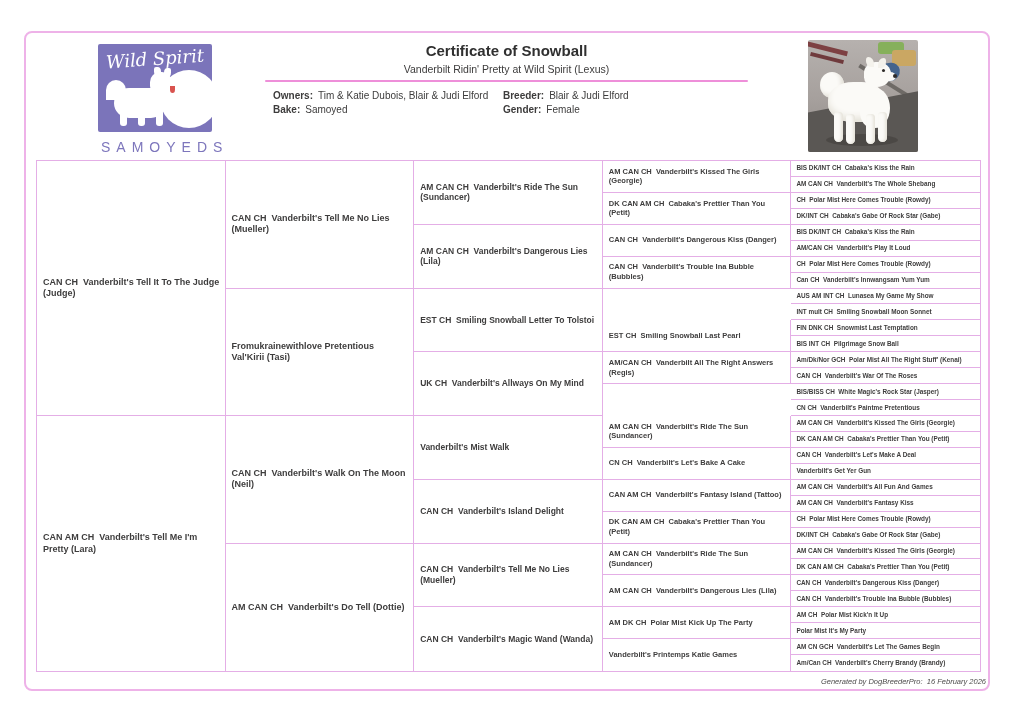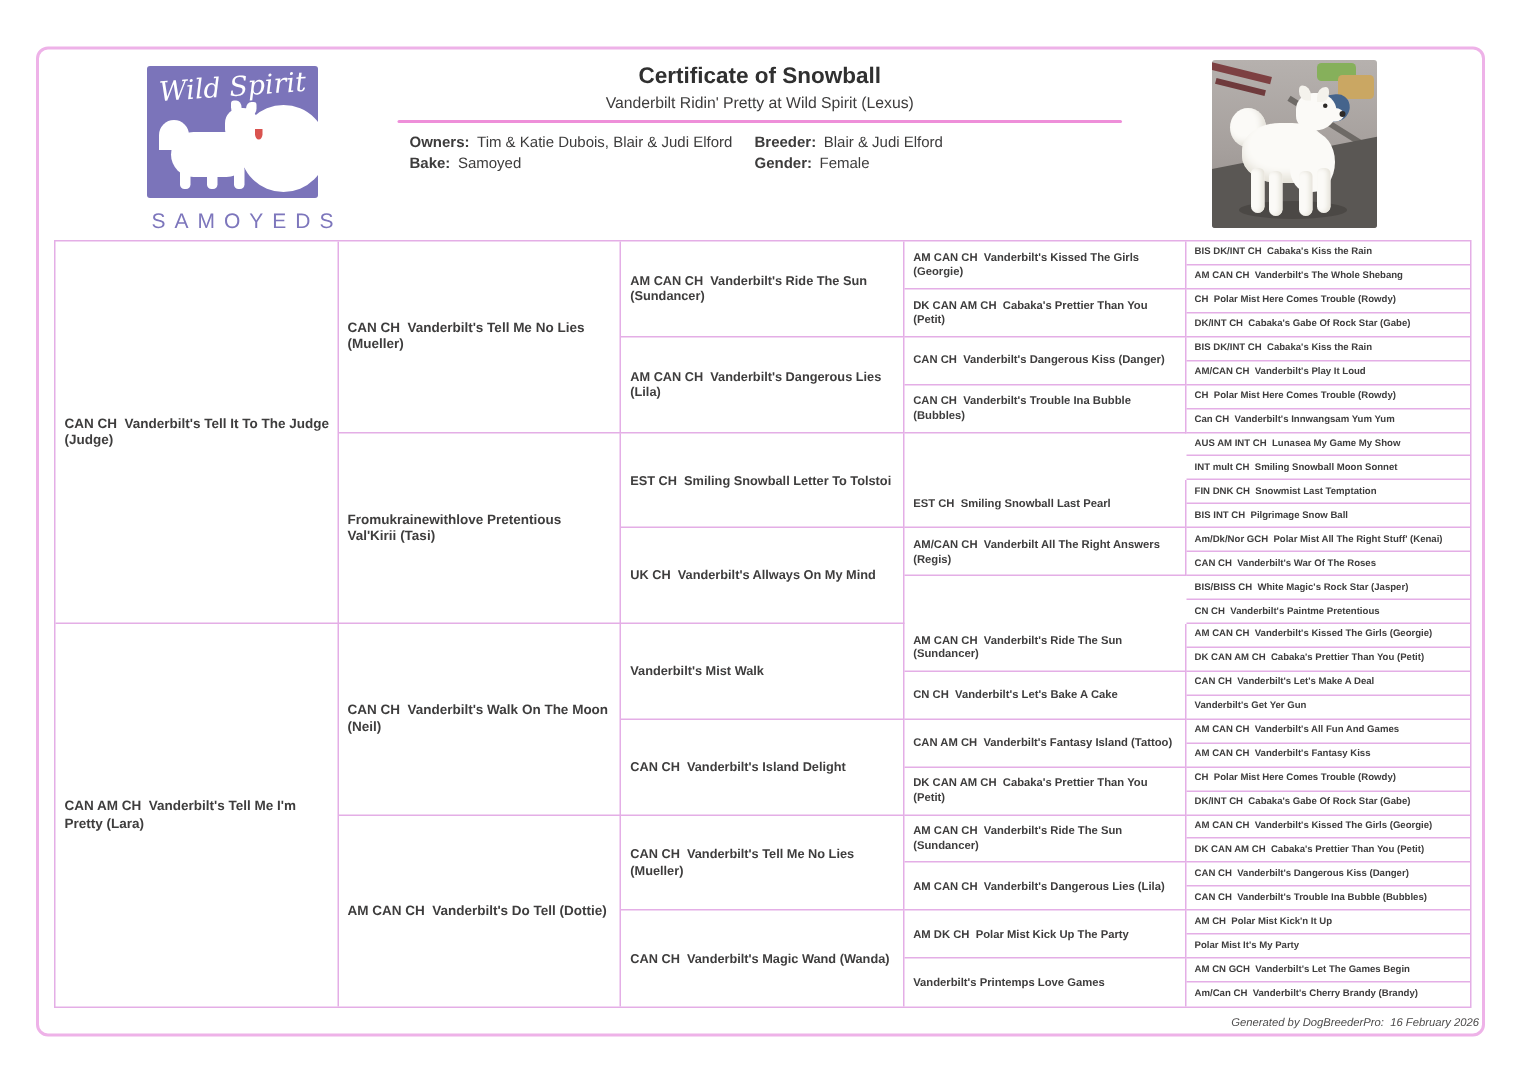--- a/index.html
+++ b/index.html
@@ -176,21 +176,21 @@
   <div class="cell g4" style="grid-area: 7 / 4 / span 2;">CAN CH&nbsp; Vanderbilt's Trouble Ina Bubble (Bubbles)</div>
   <div class="cell g4" style="grid-area: 11 / 4 / span 2;">EST CH&nbsp; Smiling Snowball Last Pearl</div>
   <div class="cell g4" style="grid-area: 13 / 4 / span 2;">AM/CAN CH&nbsp; Vanderbilt All The Right Answers (Regis)</div>
   <div class="cell g4" style="grid-area: 17 / 4 / span 2;">AM CAN CH&nbsp; Vanderbilt's Ride The Sun (Sundancer)</div>
   <div class="cell g4" style="grid-area: 19 / 4 / span 2;">CN CH&nbsp; Vanderbilt's Let's Bake A Cake</div>
   <div class="cell g4" style="grid-area: 21 / 4 / span 2;">CAN AM CH&nbsp; Vanderbilt's Fantasy Island (Tattoo)</div>
   <div class="cell g4" style="grid-area: 23 / 4 / span 2;">DK CAN AM CH&nbsp; Cabaka's Prettier Than You (Petit)</div>
   <div class="cell g4" style="grid-area: 25 / 4 / span 2;">AM CAN CH&nbsp; Vanderbilt's Ride The Sun (Sundancer)</div>
   <div class="cell g4" style="grid-area: 27 / 4 / span 2;">AM CAN CH&nbsp; Vanderbilt's Dangerous Lies (Lila)</div>
   <div class="cell g4" style="grid-area: 29 / 4 / span 2;">AM DK CH&nbsp; Polar Mist Kick Up The Party</div>
-  <div class="cell g4" style="grid-area: 31 / 4 / span 2; border-bottom: none;">Vanderbilt's Printemps Love Games</div>
+  <div class="cell g4" style="grid-area: 31 / 4 / span 2; border-bottom: none;">Vanderbilt's Printemps Katie Games</div>
 
   <div class="cell g5" style="grid-area: 1 / 5 / span 1; border-right: none;">BIS DK/INT CH&nbsp; Cabaka's Kiss the Rain</div>
   <div class="cell g5" style="grid-area: 2 / 5 / span 1; border-right: none;">AM CAN CH&nbsp; Vanderbilt's The Whole Shebang</div>
   <div class="cell g5" style="grid-area: 3 / 5 / span 1; border-right: none;">CH&nbsp; Polar Mist Here Comes Trouble (Rowdy)</div>
   <div class="cell g5" style="grid-area: 4 / 5 / span 1; border-right: none;">DK/INT CH&nbsp; Cabaka's Gabe Of Rock Star (Gabe)</div>
   <div class="cell g5" style="grid-area: 5 / 5 / span 1; border-right: none;">BIS DK/INT CH&nbsp; Cabaka's Kiss the Rain</div>
   <div class="cell g5" style="grid-area: 6 / 5 / span 1; border-right: none;">AM/CAN CH&nbsp; Vanderbilt's Play It Loud</div>
   <div class="cell g5" style="grid-area: 7 / 5 / span 1; border-right: none;">CH&nbsp; Polar Mist Here Comes Trouble (Rowdy)</div>
   <div class="cell g5" style="grid-area: 8 / 5 / span 1; border-right: none;">Can CH&nbsp; Vanderbilt's Innwangsam Yum Yum</div>
   <div class="cell g5" style="grid-area: 9 / 5 / span 1; border-right: none;">AUS AM INT CH&nbsp; Lunasea My Game My Show</div>

